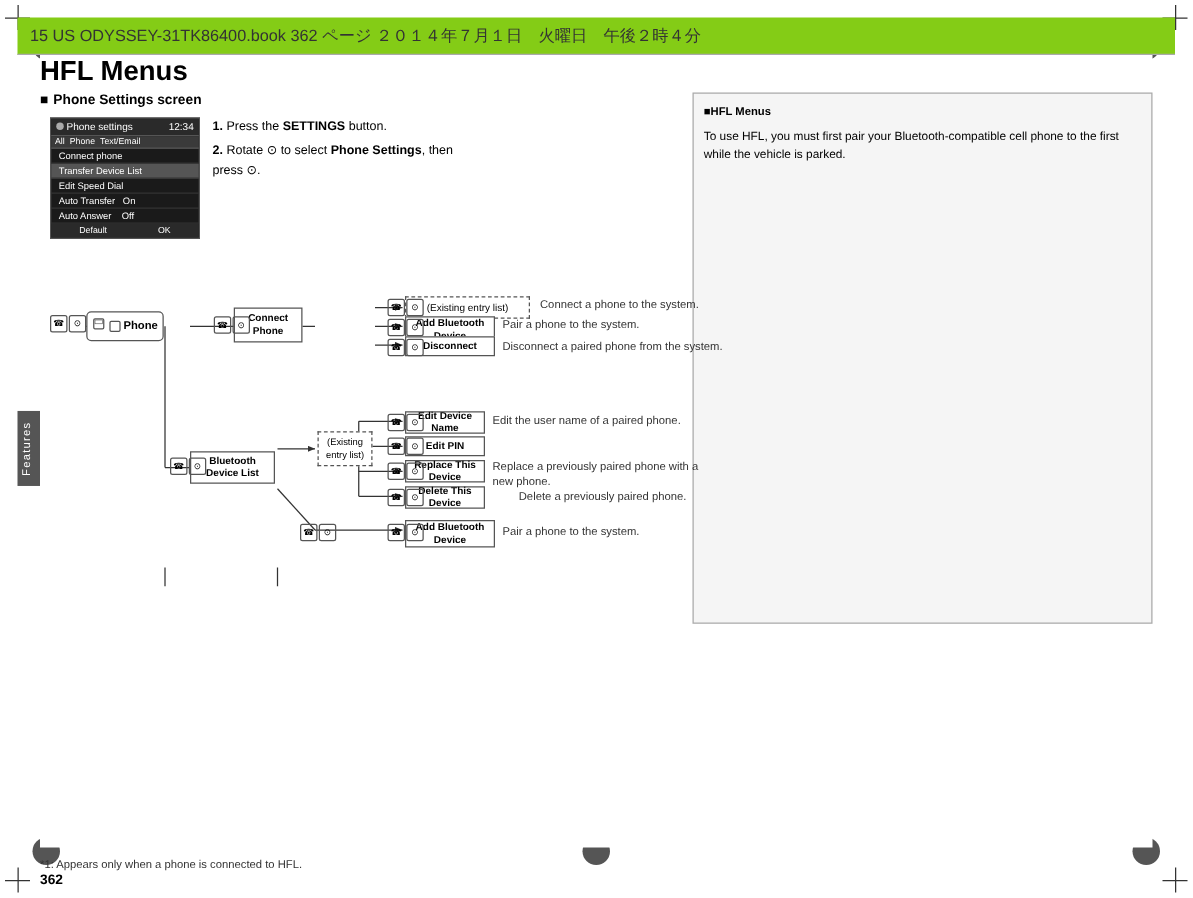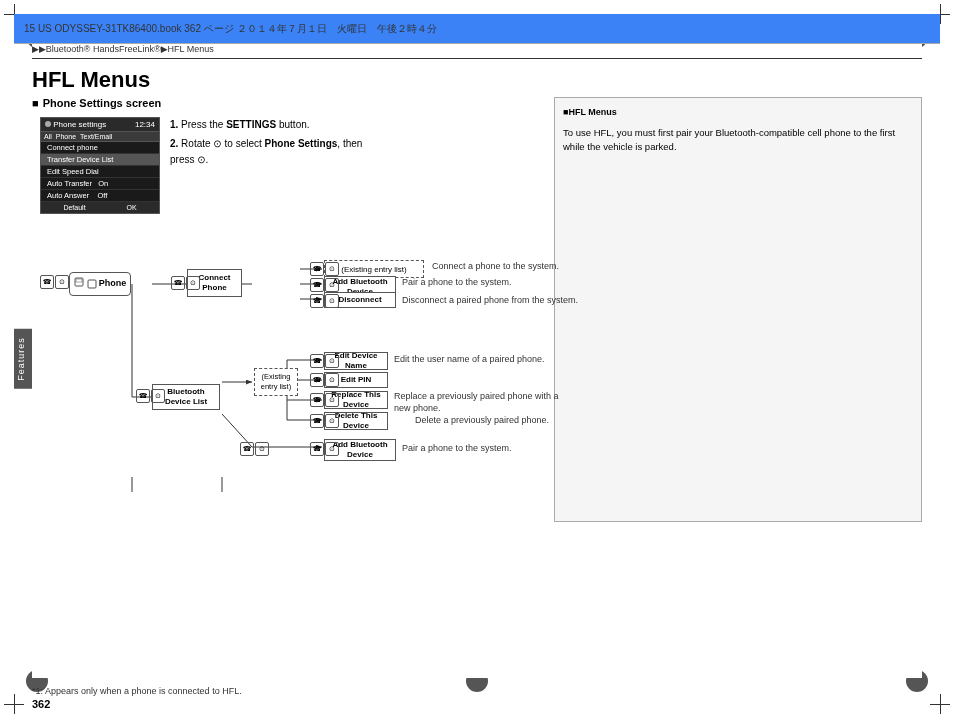--- a/index.html
+++ b/index.html
@@ -15,23 +15,23 @@
 
     
     .print-header {
       position: absolute;
       top: 14px; left: 14px; right: 14px;
       height: 30px;
       border-bottom: 1px solid #aaa;
       display: flex;
       align-items: center;
       padding: 0 10px;
-      font-size: 10px;
+      font-size: 13px;
       color: #333;
-      background: #3b82f6;
+      background: #84cc16;
     }
 
     
     .crosshair {
       position: absolute;
       width: 20px;
       height: 20px;
     }
     .crosshair::before, .crosshair::after {
       content: '';
@@ -315,23 +315,20 @@
 <div class="print-header">
   <span>15 US ODYSSEY-31TK86400.book   362 ページ   ２０１４年７月１日　火曜日　午後２時４分</span>
 </div>
 
 <div class="side-tab">
   <span>Features</span>
 </div>
 
 <div class="content">
 
-  <div class="breadcrumb">
-    <span>▶▶Bluetooth® HandsFreeLink®▶HFL Menus</span>
-  </div>
 
   <div class="page-title">HFL Menus</div>
 
 
   <div class="two-col">
 
     <div class="col-left">
 
       <div class="section-heading">
         <span>Phone Settings screen</span>

